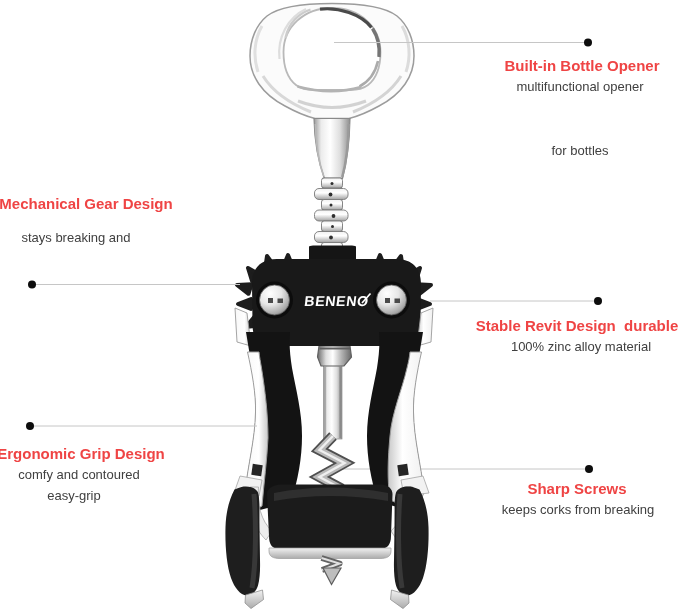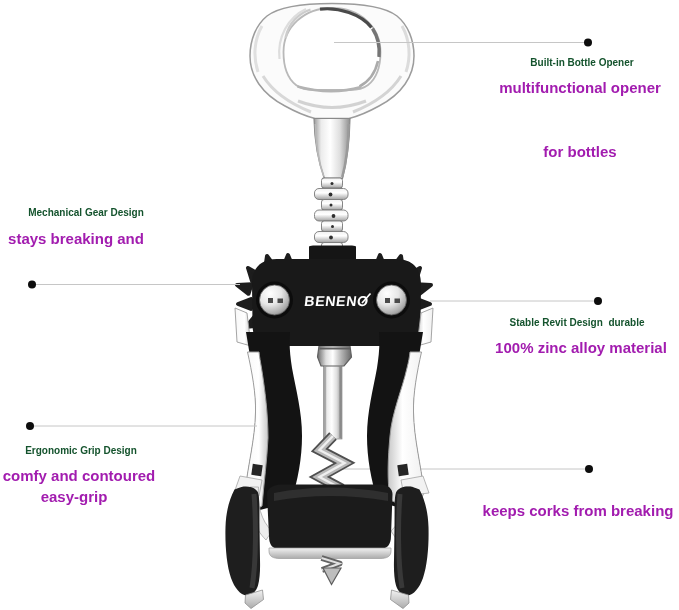--- a/index.html
+++ b/index.html
@@ -1,19 +1,19 @@
 <!DOCTYPE html>
 <html><head>
 <meta charset="utf-8">
 <style>
   html,body{margin:0;padding:0;background:#fff;}
   #stage{position:relative;width:679px;height:610px;background:#fff;overflow:hidden;
          font-family:"Liberation Sans", sans-serif;}
-  .hdr{position:absolute;font-weight:bold;color:#14532d;font-size:10px;white-space:nowrap;transform:translateX(-50%);}
-  .sub{position:absolute;color:#a21caf;font-size:15px;white-space:nowrap;transform:translateX(-50%);font-weight:bold;}
+  .hdr{position:absolute;font-weight:bold;color:#ef4444;font-size:15px;white-space:nowrap;transform:translateX(-50%);}
+  .sub{position:absolute;color:#404040;font-size:13px;white-space:nowrap;transform:translateX(-50%);}
 </style>
 </head>
 <body>
 <div id="stage">
 <svg width="679" height="610" viewBox="0 0 679 610" style="position:absolute;left:0;top:0;">
 <defs>
   <linearGradient id="cylH" x1="0" y1="0" x2="1" y2="0">
     <stop offset="0" stop-color="#9a9a9a"></stop>
           <stop offset="0.2" stop-color="#ececec"></stop>
     <stop offset="0.45" stop-color="#ffffff"></stop>
@@ -190,24 +190,25 @@
   <circle cx="598" cy="301" r="4"></circle>
   <circle cx="30" cy="426" r="4"></circle>
   <circle cx="589" cy="469" r="4"></circle>
 </g>
 </svg>
 
 <div class="hdr" style="left:582px;top:57px;">Built-in Bottle Opener</div>
 <div class="sub" style="left:580px;top:79px;">multifunctional opener</div>
 <div class="sub" style="left:580px;top:99px;margin-top:44px;">for bottles</div>
 
-<div class="hdr" style="left:86px;top:207px;">Mechanical Gear Design</div>
+<div class="hdr" style="left:86px;top:195px;">Mechanical Gear Design</div>
 <div class="sub" style="left:76px;top:230px;">stays breaking and</div>
 
 <div class="hdr" style="left:577px;top:317px;">Stable Revit Design&nbsp; durable</div>
 <div class="sub" style="left:581px;top:339px;">100% zinc alloy material</div>
 
 <div class="hdr" style="left:81px;top:445px;">Ergonomic Grip Design</div>
 <div class="sub" style="left:79px;top:467px;">comfy and contoured</div>
 <div class="sub" style="left:74px;top:488px;">easy-grip</div>
 
+<div class="hdr" style="left:577px;top:480px;">Sharp Screws</div>
 <div class="sub" style="left:578px;top:502px;text-align:right;">keeps corks from breaking</div>
 </div>
 
 </body></html>

